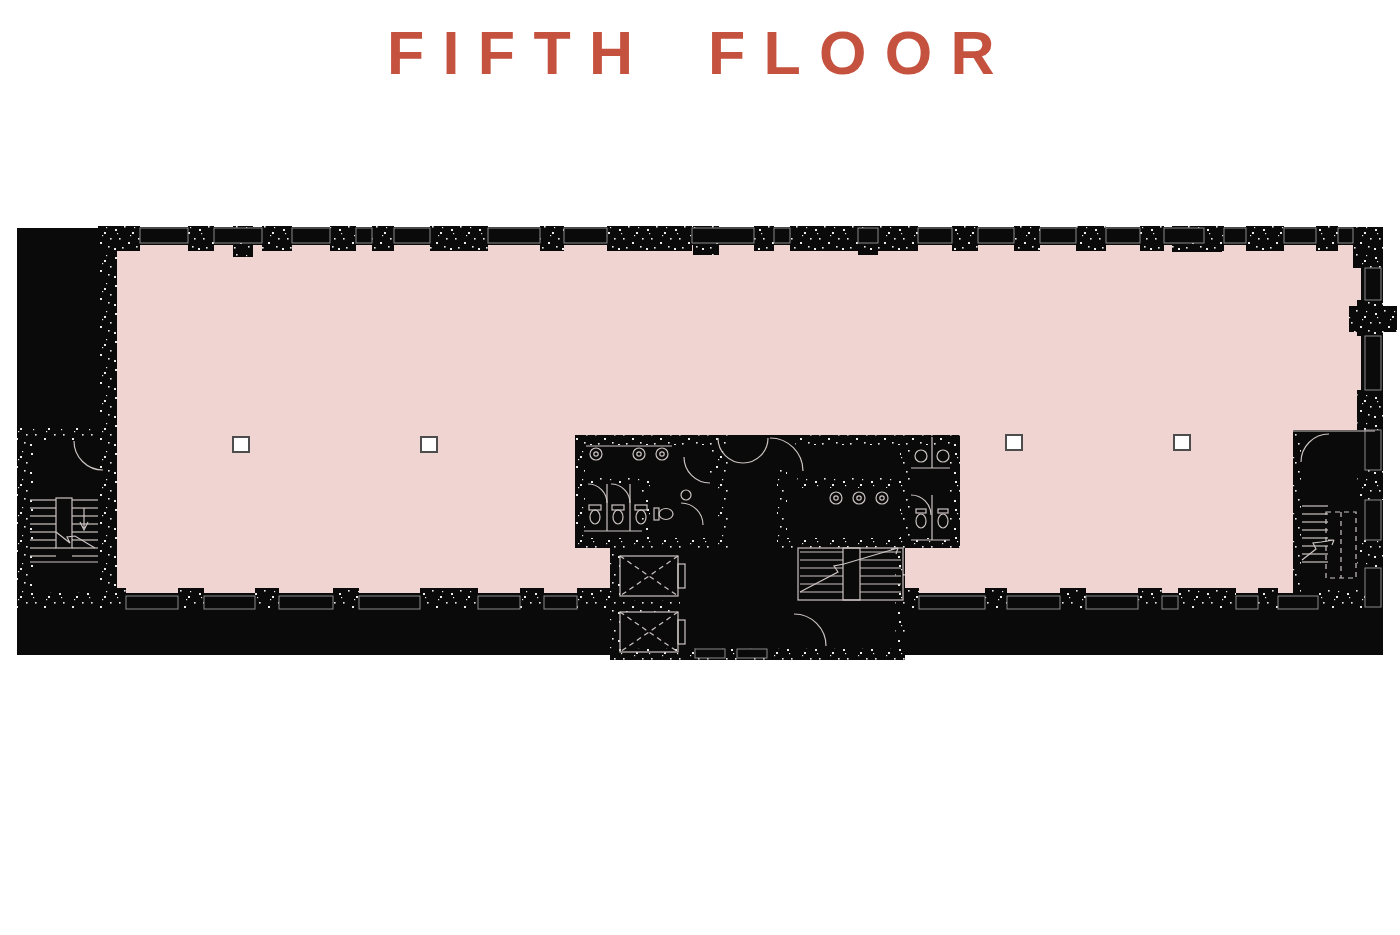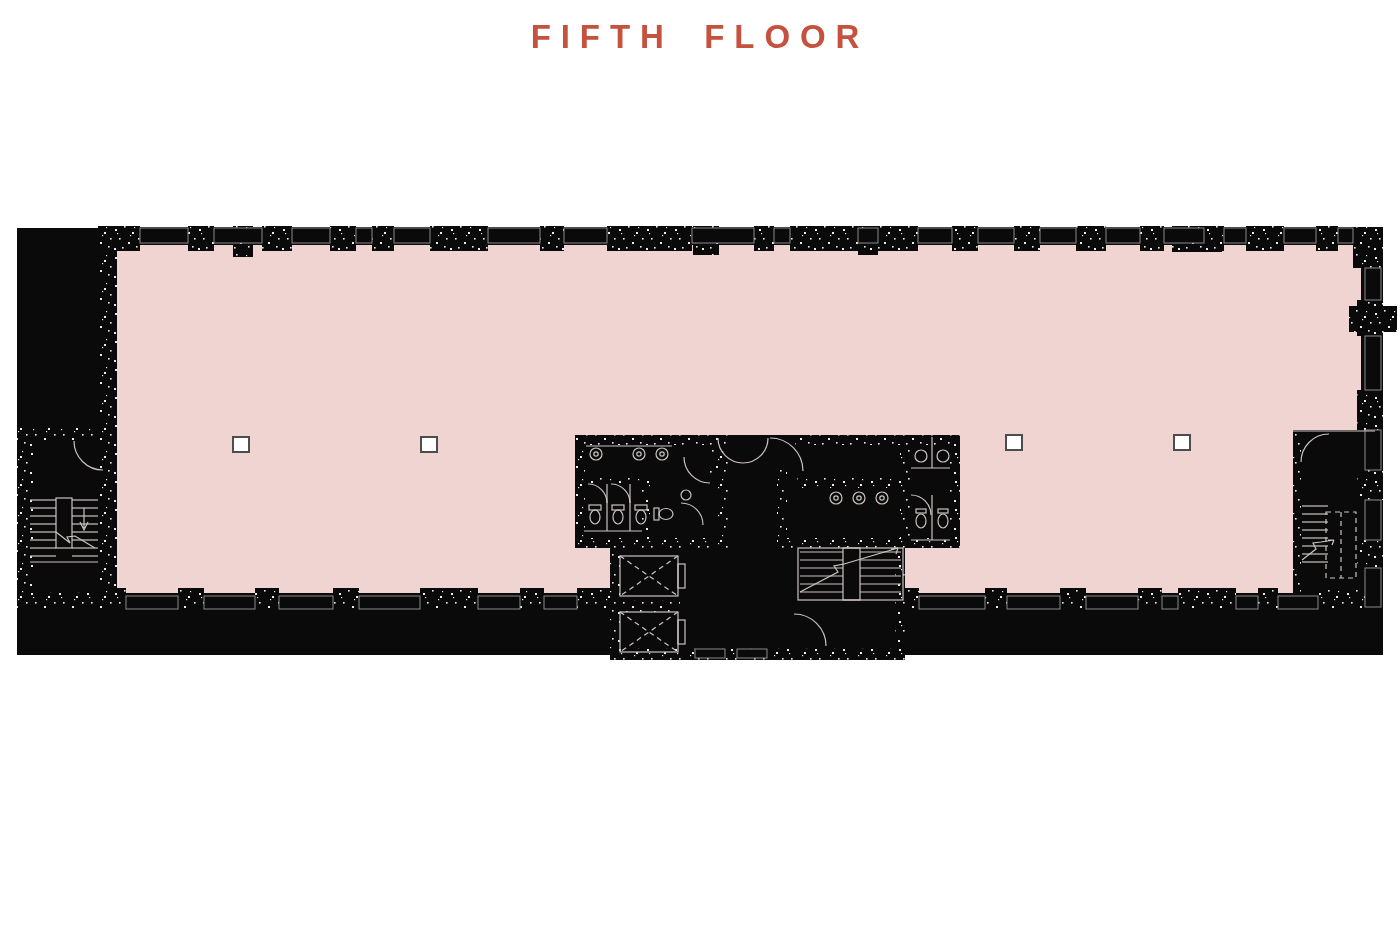--- a/index.html
+++ b/index.html
@@ -1,19 +1,19 @@
 <!DOCTYPE html>
 <html style="--background: #FFFFFF; --accent: #C5523F; --floor_fill: #F0D4D2; --wall_fill: #0B0A0A; --detail_line: #CBC4C2; --window_line: #8A8A8A; --column_fill: #FFFFFF; --column_stroke: #4D4D4D;"><head>
 <meta charset="utf-8">
 <style>
   html,body{margin:0;padding:0;background:var(--background,#fff);}
   body{width:1400px;height:935px;position:relative;overflow:hidden;
        font-family:"Liberation Sans", sans-serif;}
   .title{position:absolute;top:18px;left:0;width:100%;text-align:center;
-         font-size:33px;font-weight:700;letter-spacing:.30em;word-spacing:.35em;
+         font-size:61px;font-weight:700;letter-spacing:.30em;word-spacing:.35em;
          color:var(--accent,#C5523F);}
   svg{position:absolute;top:0;left:0;}
   .floor{fill:var(--floor_fill,#F0D4D2);}
   .wall{fill:var(--wall_fill,#0B0A0A);}
   .spk{fill:url(#speckle);}
   .win{fill:var(--wall_fill,#0B0A0A);stroke:var(--window_line,#8A8A8A);stroke-width:1;}
   .line{stroke:var(--detail_line,#CBC4C2);stroke-width:1.2;fill:none;}
   .dash{stroke:var(--detail_line,#CBC4C2);stroke-width:1.2;fill:none;stroke-dasharray:5 4;}
   .col{fill:var(--column_fill,#FFFFFF);stroke:var(--column_stroke,#4D4D4D);stroke-width:2;}
 </style>

